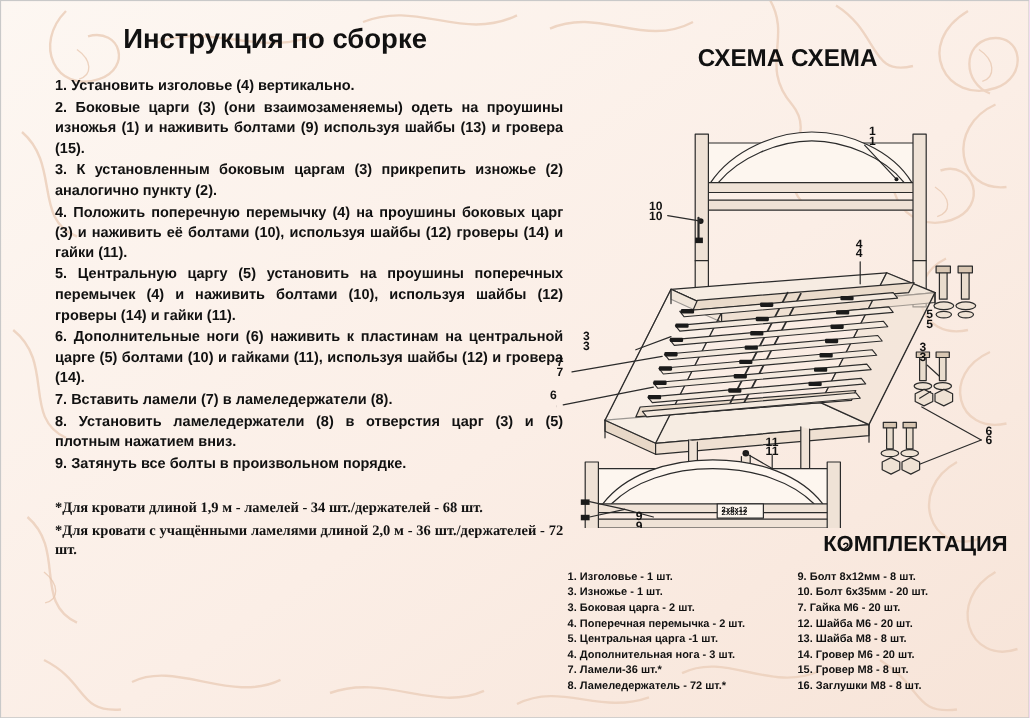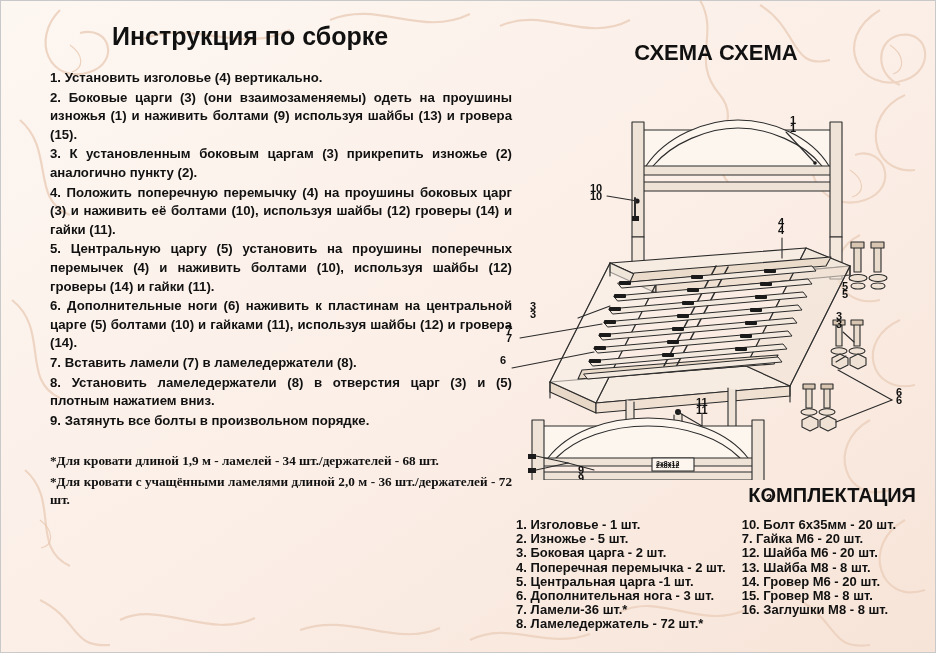--- a/index.html
+++ b/index.html
@@ -99,21 +99,21 @@
     left: 0px;
     top: 496px;
     width: 400px;
     display: flex;
     gap: 14px;
   }
   .kompl-col {
     flex: 1;
   }
   .kompl-col div {
-    font-size: 13px;
+    font-size: 10px;
     font-weight: bold;
     line-height: 14.2px;
     color: #111;
     white-space: nowrap;
   }
   .kompl-col.col2 div { padding-left: 2px; }
 
   .scheme-wrap {
     position: absolute;
     left: -10px;
@@ -397,29 +397,30 @@
       <span class="label" style="left:72px; top:394px;">9</span>
       <span class="label" style="left:84px; top:112px;">10</span>
       <span class="label" style="left:190px; top:326px;">11</span>
       <span class="tiny-label" style="left:150px; top:390px;">2x8x12</span>
     </div>
 
     <div class="kompl-title">КОМПЛЕКТАЦИЯ</div>
     <div class="kompl-lists">
       <div class="kompl-col col1">
         <div>1. Изголовье - 1 шт.</div>
-        <div>2. Изножье - 5 шт.</div>
+        <div>3. Изножье - 1 шт.</div>
         <div>3. Боковая царга - 2 шт.</div>
         <div>4. Поперечная перемычка - 2 шт.</div>
         <div>5. Центральная царга -1 шт.</div>
-        <div>6. Дополнительная нога - 3 шт.</div>
+        <div>4. Дополнительная нога - 3 шт.</div>
         <div>7. Ламели-36 шт.*</div>
         <div>8. Ламеледержатель - 72 шт.*</div>
       </div>
       <div class="kompl-col col2">
+        <div>9. Болт 8х12мм - 8 шт.</div>
         <div>10. Болт 6х35мм - 20 шт.</div>
         <div>7. Гайка М6 - 20 шт.</div>
         <div>12. Шайба М6 - 20 шт.</div>
         <div>13. Шайба М8 - 8 шт.</div>
         <div>14. Гровер М6 - 20 шт.</div>
         <div>15. Гровер М8 - 8 шт.</div>
         <div>16. Заглушки М8 - 8 шт.</div>
       </div>
     </div>
   </div>

